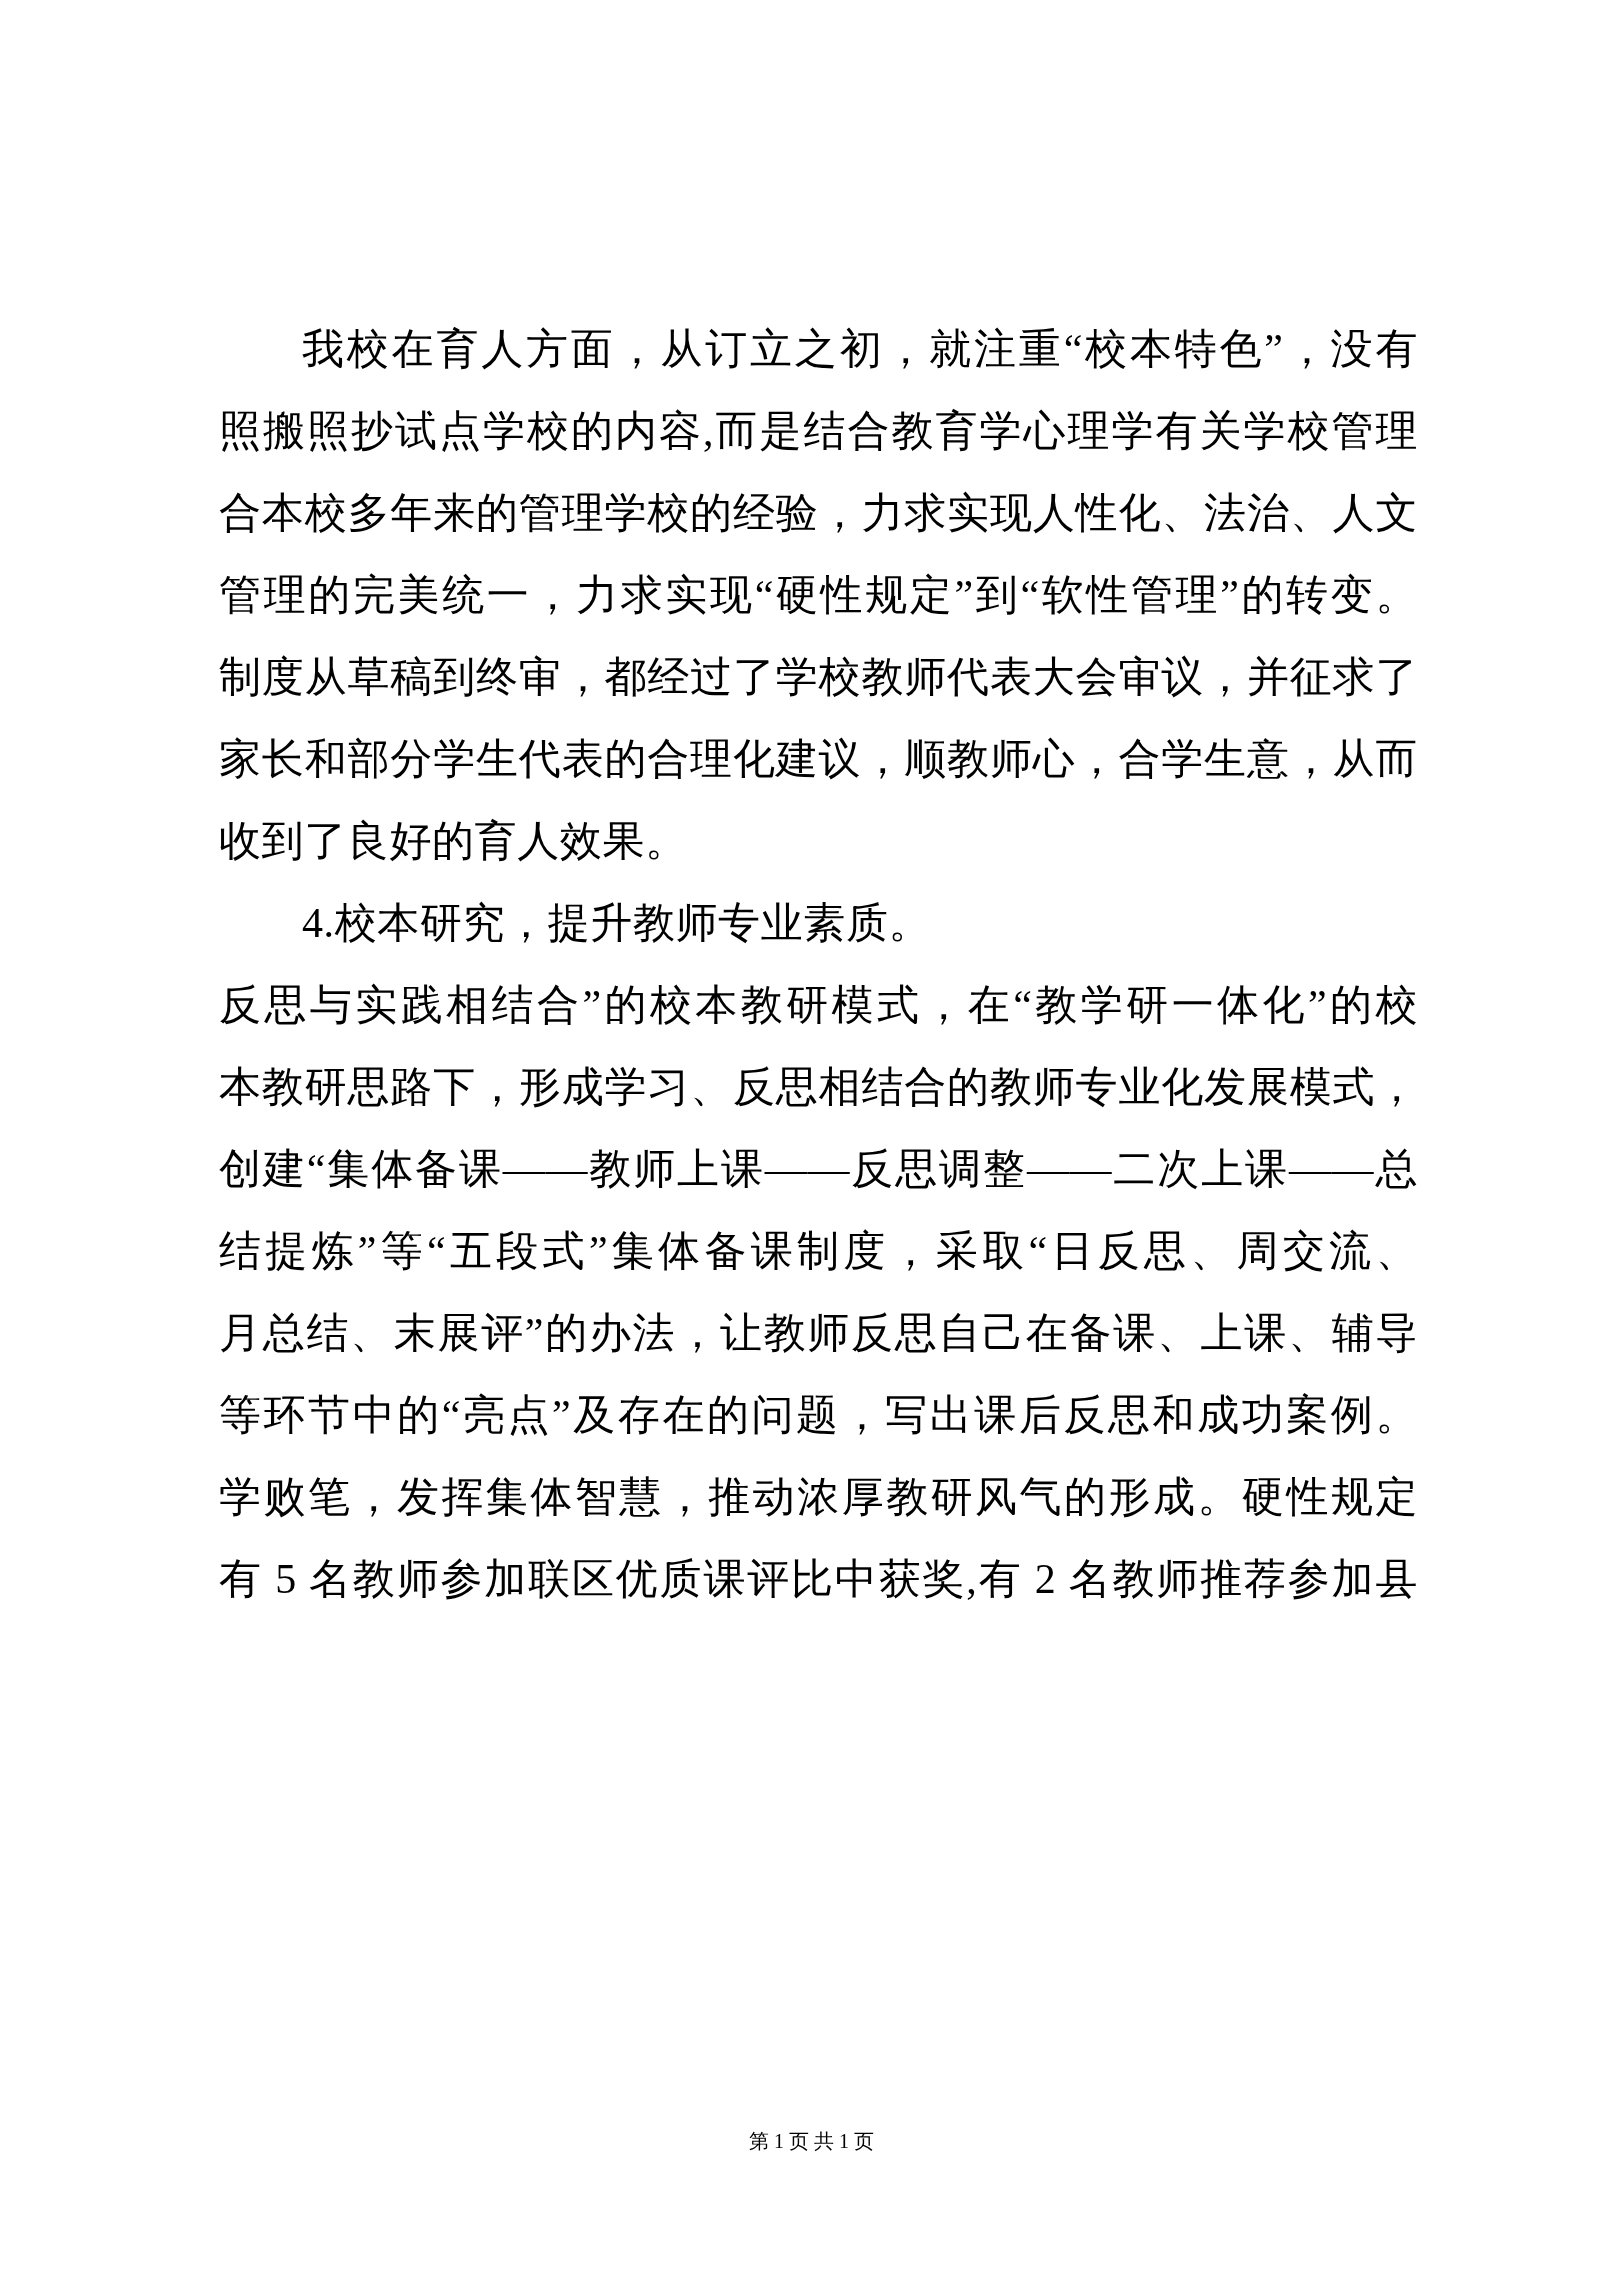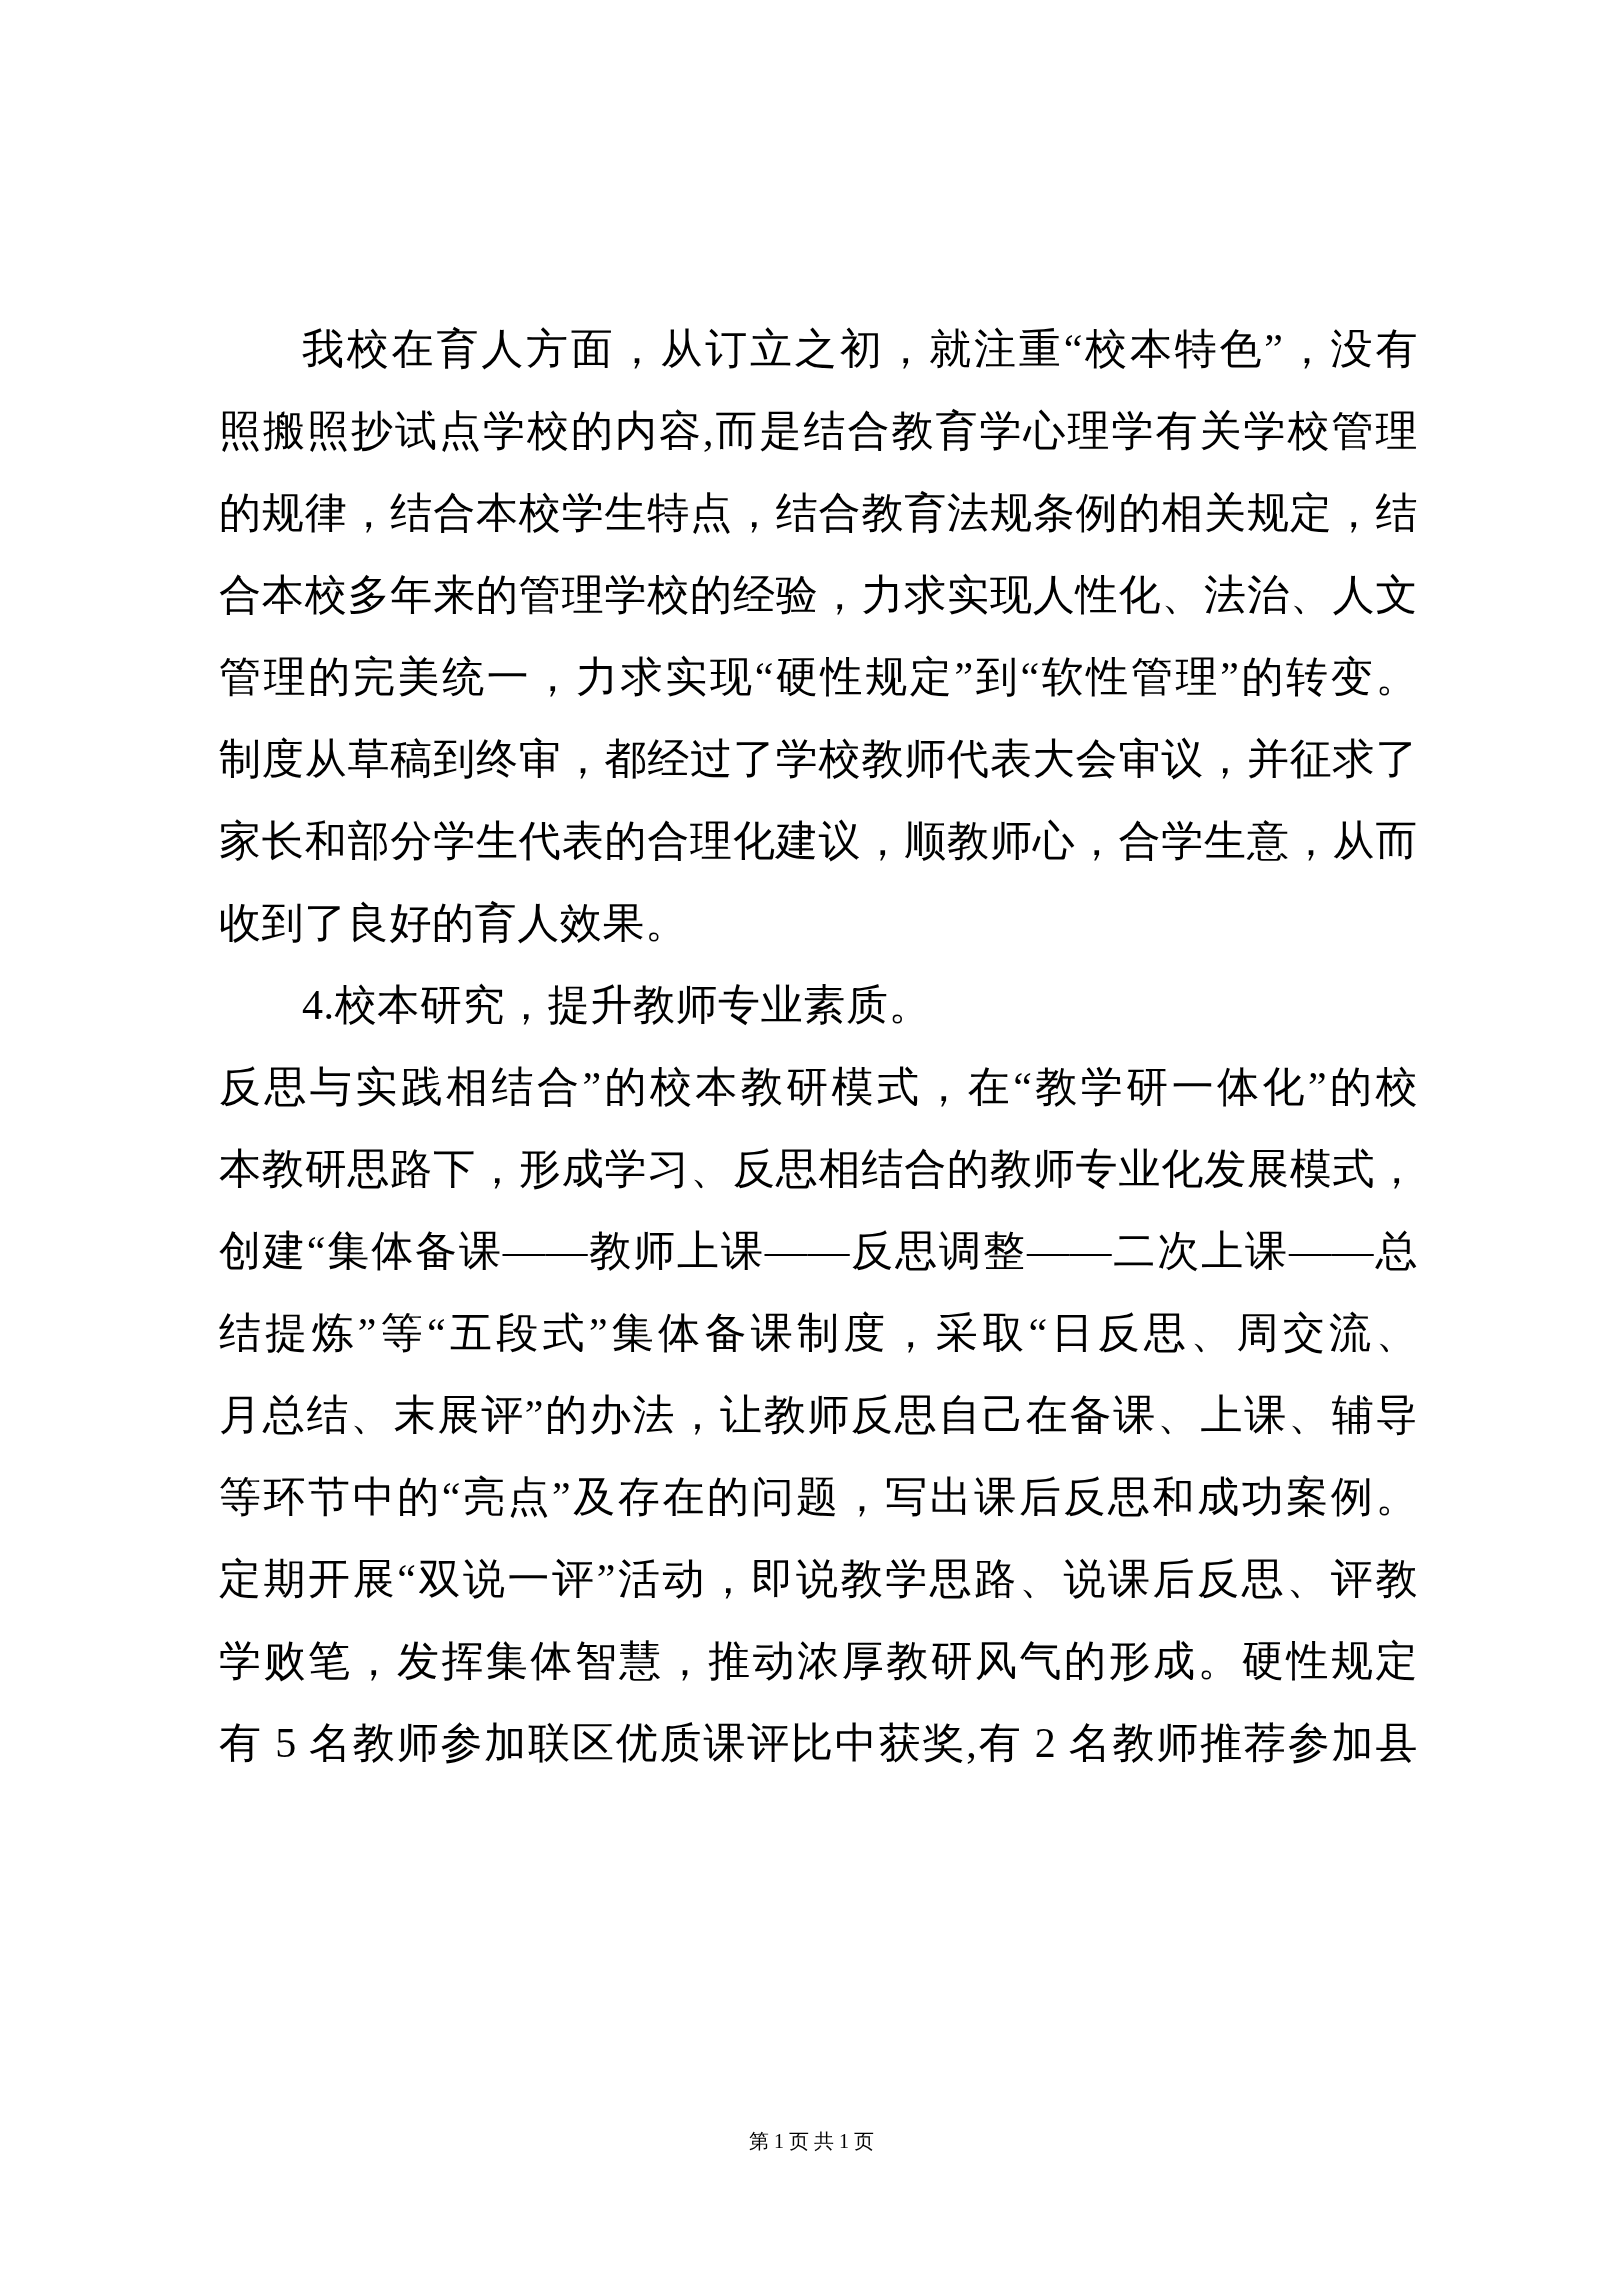--- a/index.html
+++ b/index.html
@@ -47,34 +47,32 @@
     color: #000000;
   }
 </style>
 </head>
 <body>
 
 <div class="page">
   <div class="text-block">
     <div class="line indent">我校在育人方面，从订立之初，就注重“校本特色”，没有</div>
     <div class="line">照搬照抄试点学校的内容,而是结合教育学心理学有关学校管理</div>
-    <div class="line">的规律，结合本校学生特点，结合教育法规条例的相关规定，结</div>
     <div class="line">合本校多年来的管理学校的经验，力求实现人性化、法治、人文</div>
     <div class="line">管理的完美统一，力求实现“硬性规定”到“软性管理”的转变。</div>
     <div class="line">制度从草稿到终审，都经过了学校教师代表大会审议，并征求了</div>
     <div class="line">家长和部分学生代表的合理化建议，顺教师心，合学生意，从而</div>
     <div class="line short">收到了良好的育人效果。</div>
     <div class="line short indent">4.校本研究，提升教师专业素质。</div>
     <div class="line">反思与实践相结合”的校本教研模式，在“教学研一体化”的校</div>
     <div class="line">本教研思路下，形成学习、反思相结合的教师专业化发展模式，</div>
     <div class="line">创建“集体备课——教师上课——反思调整——二次上课——总</div>
     <div class="line">结提炼”等“五段式”集体备课制度，采取“日反思、周交流、</div>
     <div class="line">月总结、末展评”的办法，让教师反思自己在备课、上课、辅导</div>
     <div class="line">等环节中的“亮点”及存在的问题，写出课后反思和成功案例。</div>
-    <div class="line">定期开展“双说一评”活动，即说教学思路、说课后反思、评教</div>
     <div class="line">学败笔，发挥集体智慧，推动浓厚教研风气的形成。硬性规定</div>
     <div class="line">有 5 名教师参加联区优质课评比中获奖,有 2 名教师推荐参加县</div>
   </div>
 
   <div class="footer">
     <span>第 1 页  共 1 页</span>
   </div>
 </div>
 
 

